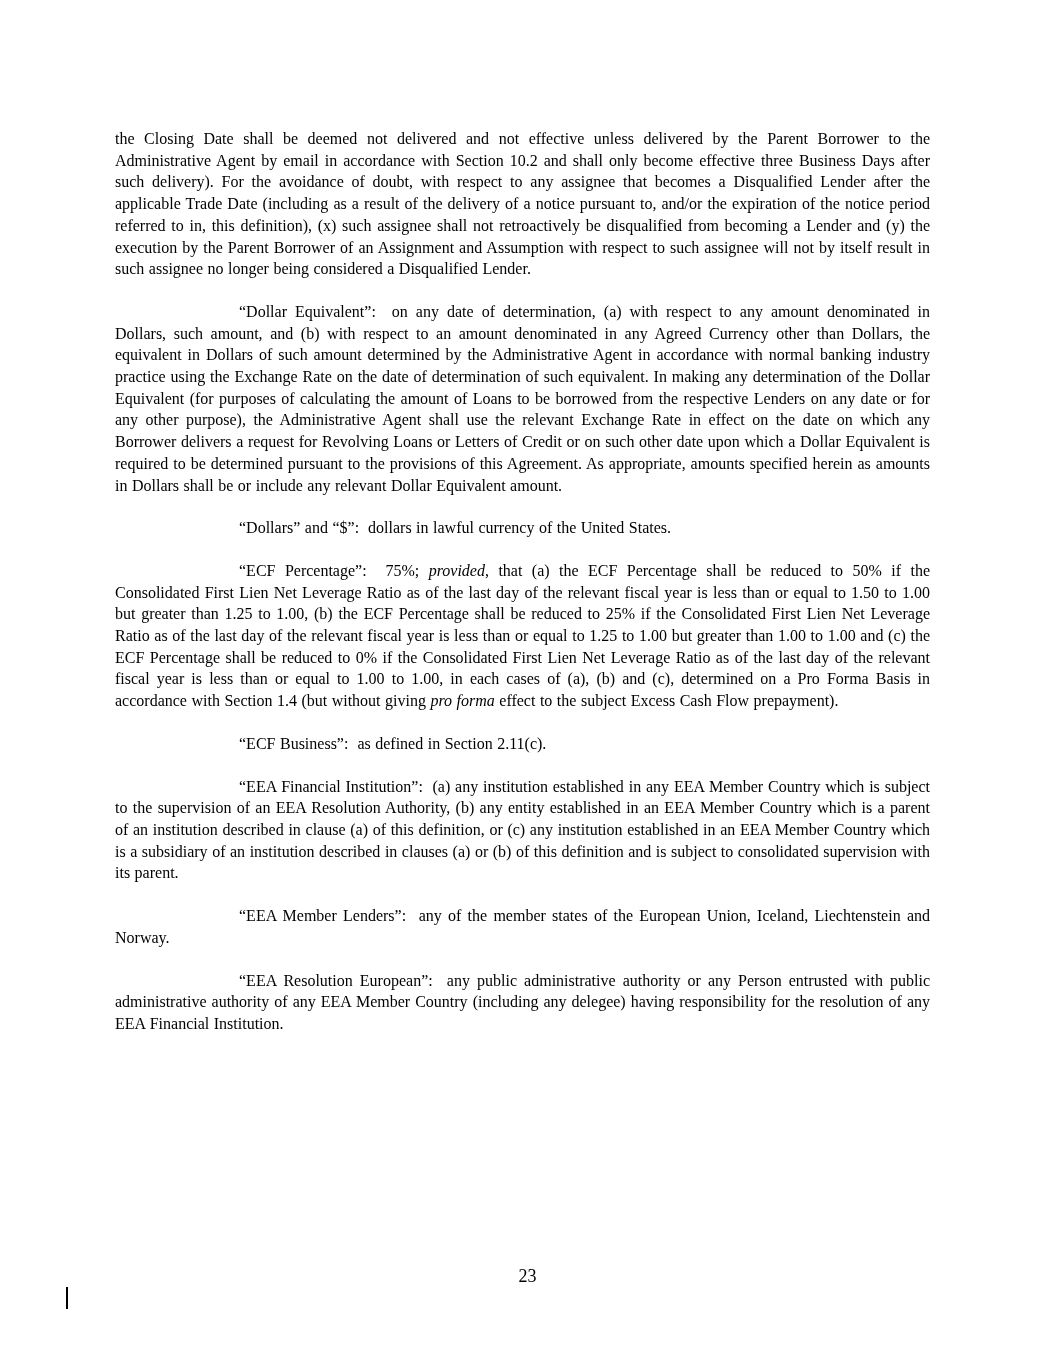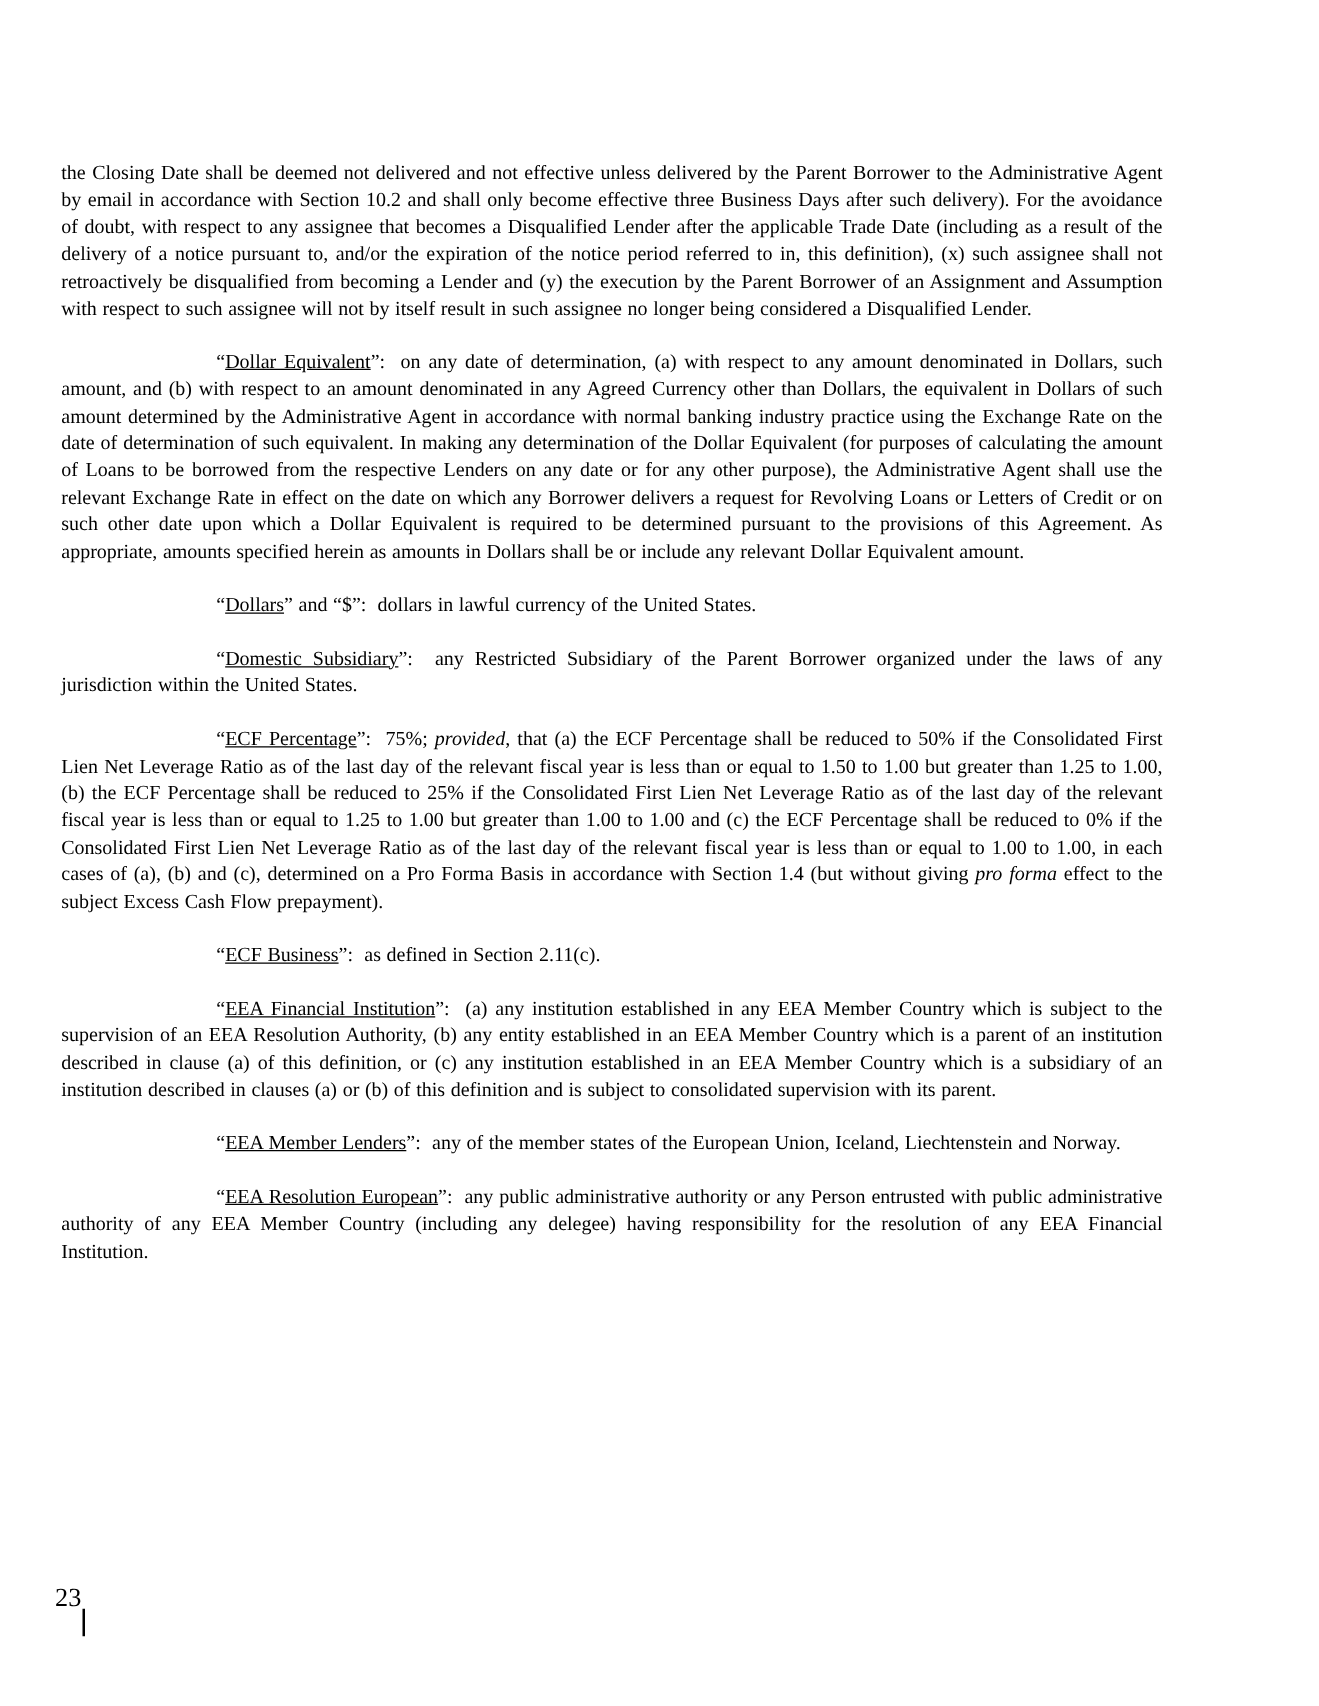--- a/index.html
+++ b/index.html
@@ -8,40 +8,40 @@
     width: 1055px;
     height: 1365px;
     position: relative;
     font-family: "Liberation Serif", serif;
     color: #000000;
     overflow: hidden;
   }
   .page {
     position: absolute;
     inset: 0;
-    padding: 128px 125px 0 49px;
+    padding: 128px 125px 0 115px;
     background: #ffffff;
   }
   .para {
     font-size: 16px;
     line-height: 21.7px;
     text-align: justify;
     margin-bottom: 21px;
     word-spacing: 0.5px;
   }
   .para.indent { text-indent: 124px; }
-  .term { text-decoration: underline; }
+  .term { }
   .italic { font-style: italic; }
   .page-number {
     position: absolute;
     top: 1266px;
     left: 0;
     width: 100%;
-    font-size: 21px;
-    padding-left: 44px;
+    text-align: center;
+    font-size: 18px;
   }
   .margin-mark {
     position: absolute;
     left: 66px;
     top: 1287px;
     width: 2px;
     height: 22px;
     background: #000000;
   }
 </style>
@@ -49,21 +49,20 @@
 <body>
 
 <div class="page">
 
   <p class="para"><span>the Closing Date shall be deemed not delivered and not effective unless delivered by the Parent Borrower to the Administrative Agent by email in accordance with Section 10.2 and shall only become effective three Business Days after such delivery). For the avoidance of doubt, with respect to any assignee that becomes a Disqualified Lender after the applicable Trade Date (including as a result of the delivery of a notice pursuant to, and/or the expiration of the notice period referred to in, this definition), (x) such assignee shall not retroactively be disqualified from becoming a Lender and (y) the execution by the Parent Borrower of an Assignment and Assumption with respect to such assignee will not by itself result in such assignee no longer being considered a Disqualified Lender.</span></p>
 
   <p class="para indent"><span>“</span><span class="term">Dollar Equivalent</span><span>”:&nbsp; on any date of determination, (a) with respect to any amount denominated in Dollars, such amount, and (b) with respect to an amount denominated in any Agreed Currency other than Dollars, the equivalent in Dollars of such amount determined by the Administrative Agent in accordance with normal banking industry practice using the Exchange Rate on the date of determination of such equivalent. In making any determination of the Dollar Equivalent (for purposes of calculating the amount of Loans to be borrowed from the respective Lenders on any date or for any other purpose), the Administrative Agent shall use the relevant Exchange Rate in effect on the date on which any Borrower delivers a request for Revolving Loans or Letters of Credit or on such other date upon which a Dollar Equivalent is required to be determined pursuant to the provisions of this Agreement. As appropriate, amounts specified herein as amounts in Dollars shall be or include any relevant Dollar Equivalent amount.</span></p>
 
   <p class="para indent"><span>“</span><span class="term">Dollars</span><span>” and “$”:&nbsp; dollars in lawful currency of the United States.</span></p>
 
-  <p class="para indent"><span>“</span><span class="term">Domestic Subsidiary</span><span>”:&nbsp; any Restricted Subsidiary of the Parent Borrower organized under the laws of any jurisdiction within the United States.</span></p>
 
   <p class="para indent"><span>“</span><span class="term">ECF Percentage</span><span>”:&nbsp; 75%; </span><span class="italic">provided</span><span>, that (a) the ECF Percentage shall be reduced to 50% if the Consolidated First Lien Net Leverage Ratio as of the last day of the relevant fiscal year is less than or equal to 1.50 to 1.00 but greater than 1.25 to 1.00, (b) the ECF Percentage shall be reduced to 25% if the Consolidated First Lien Net Leverage Ratio as of the last day of the relevant fiscal year is less than or equal to 1.25 to 1.00 but greater than 1.00 to 1.00 and (c) the ECF Percentage shall be reduced to 0% if the Consolidated First Lien Net Leverage Ratio as of the last day of the relevant fiscal year is less than or equal to 1.00 to 1.00, in each cases of (a), (b) and (c), determined on a Pro Forma Basis in accordance with Section 1.4 (but without giving </span><span class="italic">pro forma</span><span> effect to the subject Excess Cash Flow prepayment).</span></p>
 
   <p class="para indent"><span>“</span><span class="term">ECF Business</span><span>”:&nbsp; as defined in Section 2.11(c).</span></p>
 
   <p class="para indent"><span>“</span><span class="term">EEA Financial Institution</span><span>”:&nbsp; (a) any institution established in any EEA Member Country which is subject to the supervision of an EEA Resolution Authority, (b) any entity established in an EEA Member Country which is a parent of an institution described in clause (a) of this definition, or (c) any institution established in an EEA Member Country which is a subsidiary of an institution described in clauses (a) or (b) of this definition and is subject to consolidated supervision with its parent.</span></p>
 
   <p class="para indent"><span>“</span><span class="term">EEA Member Lenders</span><span>”:&nbsp; any of the member states of the European Union, Iceland, Liechtenstein and Norway.</span></p>
 
   <p class="para indent"><span>“</span><span class="term">EEA Resolution European</span><span>”:&nbsp; any public administrative authority or any Person entrusted with public administrative authority of any EEA Member Country (including any delegee) having responsibility for the resolution of any EEA Financial Institution.</span></p>

